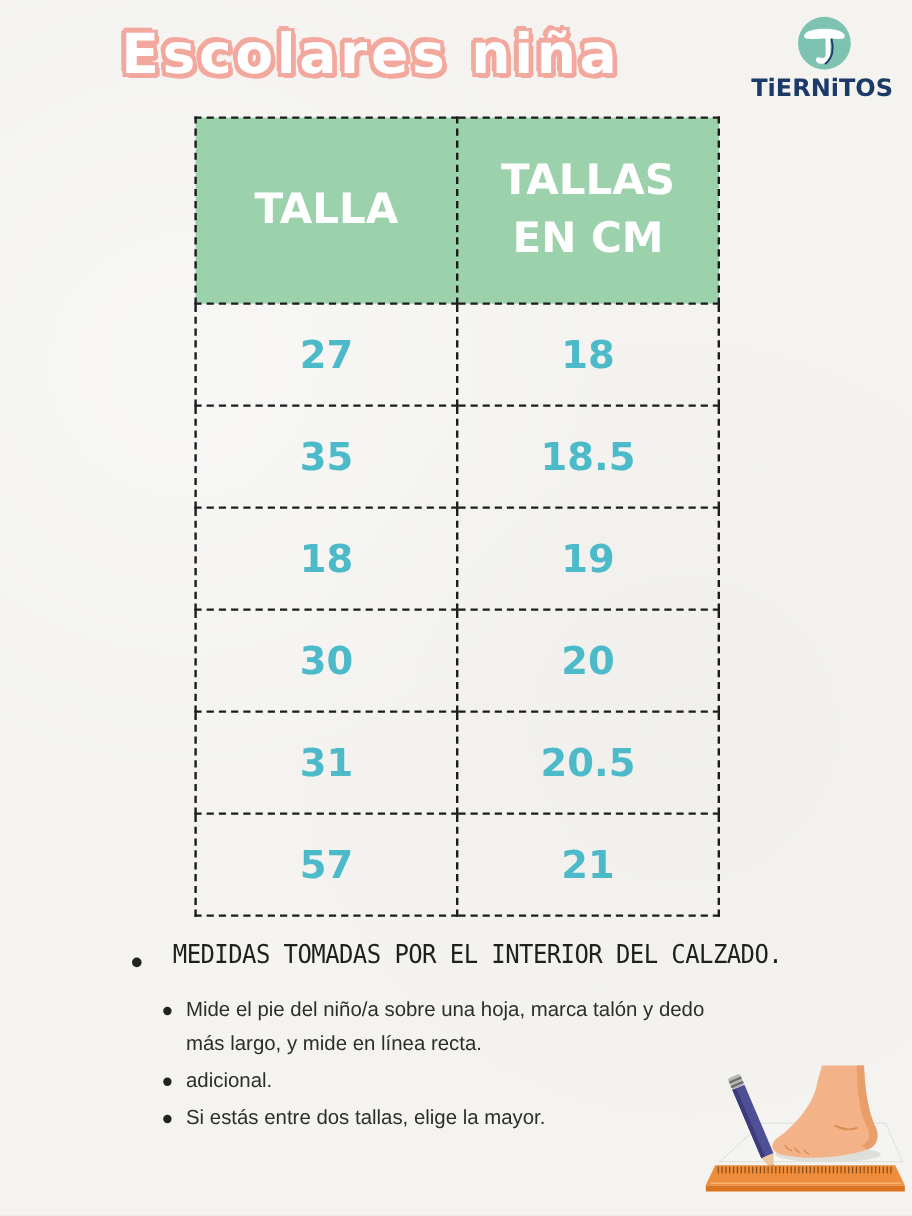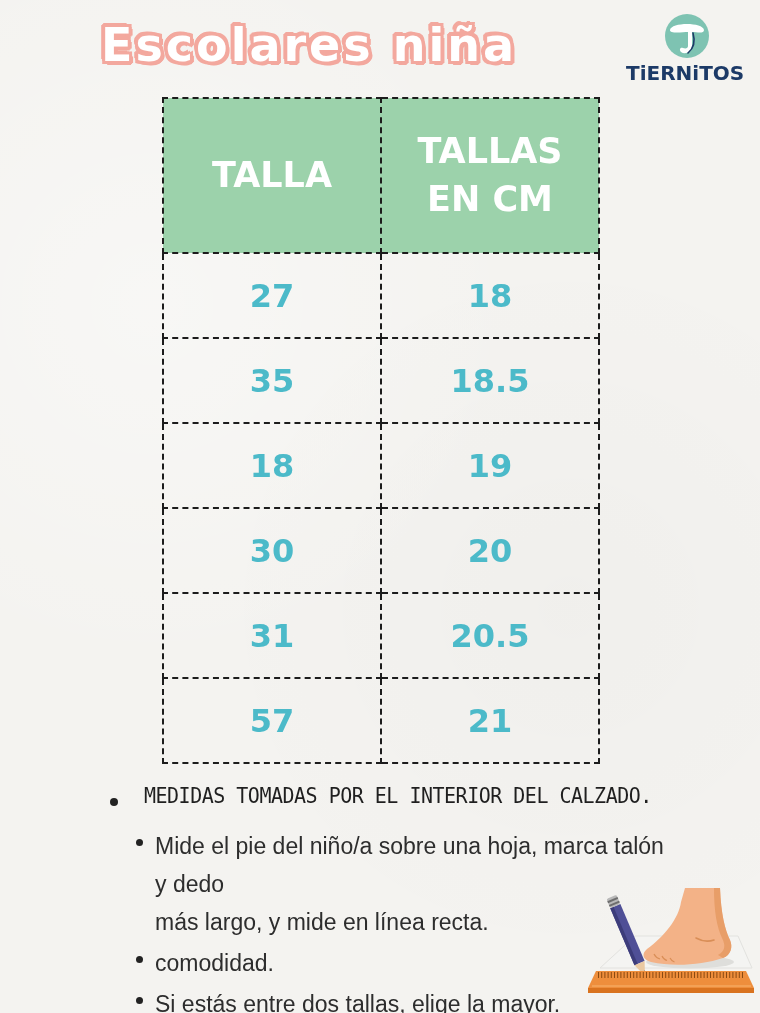--- a/index.html
+++ b/index.html
@@ -117,21 +117,21 @@
     margin: 0 0 3px 36px;
   }
   .note-item .dot {
     width: 7px; height: 7px; border-radius: 50%;
     background: #222;
     margin: 11px 12px 0 0;
     flex: 0 0 auto;
   }
   .note-item .lines {
     font-family: "Liberation Sans", sans-serif;
-    font-size: 23px;
+    font-size: 17px;
     line-height: 1.65;
     color: #2d2d2d;
   }
 
   
   .illustration {
     position: absolute;
     top: 876px; left: 588px;
     width: 172px; height: 126px;
   }
@@ -197,21 +197,21 @@
       <span class="dot"></span>
       <div class="lines">
         <div>Mide el pie del niño/a sobre una hoja, marca talón y dedo</div>
         <div>más largo, y mide en línea recta.</div>
       </div>
     </div>
 
     <div class="note-item">
       <span class="dot"></span>
       <div class="lines">
-        <div>comodidad.</div>
+        <div>adicional.</div>
       </div>
     </div>
 
     <div class="note-item">
       <span class="dot"></span>
       <div class="lines">
         <div>Si estás entre dos tallas, elige la mayor.</div>
       </div>
     </div>
   </div>

